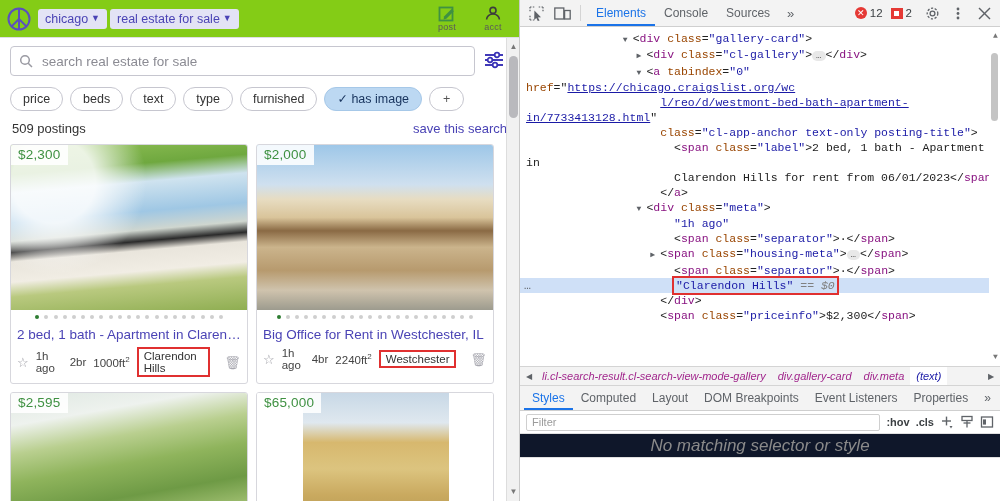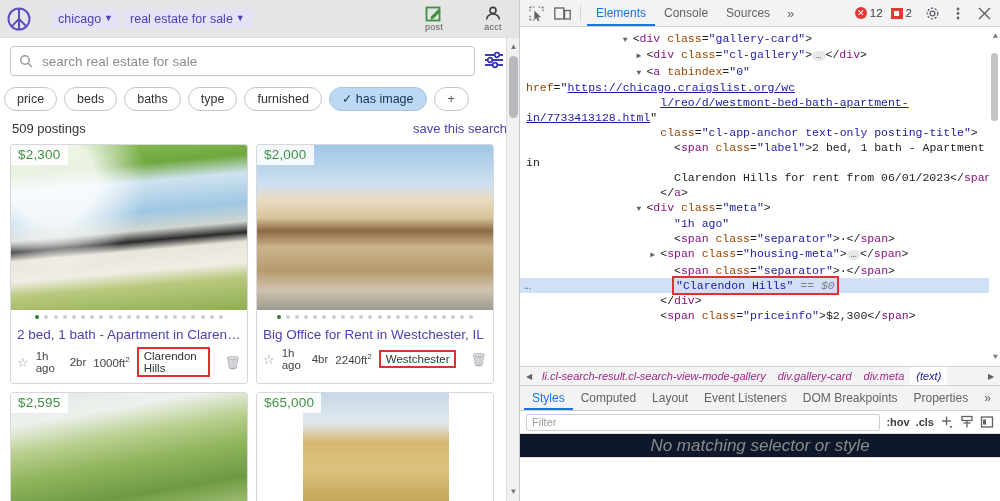--- a/index.html
+++ b/index.html
@@ -8,22 +8,22 @@
     width:1000px; height:501px;
     font-family:"Liberation Sans", sans-serif;
     font-size:13px; color:#222; overflow:hidden; background:#fff;
   }
   .screen { position:relative; width:1000px; height:501px; display:flex; }
 
   
   .cl-pane { width:520px; height:501px; position:relative; background:#fff; overflow:hidden; border-right:1px solid #c9c9c9; }
 
   .cl-header {
-    height:38px; background:#e5e5e5; border-bottom:1px solid #dedee3;
-    display:flex; align-items:center; padding:8px 6px; gap:19px;
+    height:38px; background:#84cc16; border-bottom:1px solid #dedee3;
+    display:flex; align-items:center; padding:8px 6px; gap:6px;
   }
   .cl-logo { width:26px; height:26px; flex:0 0 26px; }
   .cl-crumbs { display:flex; gap:3px; align-items:center; }
   .cl-crumb {
     background:#e3e3f5; color:#4a43b5; padding:3px 7px; border-radius:3px;
     font-size:12.5px; white-space:nowrap; cursor:pointer; display:flex; align-items:center; gap:3px;
   }
   .caret { font-size:9px; line-height:1; }
   .hdr-spacer { flex:1 1 auto; }
   .hdr-btn { width:40px; text-align:center; cursor:pointer; }
@@ -35,21 +35,21 @@
     flex:1 1 auto; height:30px; border:1px solid #c6c6cf; border-radius:4px;
     background:#fff; display:flex; align-items:center; padding:0 8px; gap:7px;
   }
   .search-wrap input {
     border:none; outline:none; flex:1; font-family:"Liberation Sans", sans-serif;
     font-size:13.5px; color:#333; background:transparent;
   }
   .search-wrap input::placeholder { color:#8b8b93; }
   .sliders-btn { flex:0 0 22px; cursor:pointer; padding-right:4px;}
 
-  .chips { display:flex; gap:7px; padding:7px 10px 8px 4px; flex-wrap:nowrap; }
+  .chips { display:flex; gap:7px; padding:7px 10px 8px 10px; flex-wrap:nowrap; }
   .chip {
     border:1px solid #c6c6cf; border-radius:13px; background:#fff;
     padding:4px 12px; font-size:12.5px; color:#333; white-space:nowrap; cursor:pointer;
     line-height:1.15;
   }
   .chip.on { background:#bcd8f2; border-color:#a6c8e8; color:#16325c; }
   .chip.plus { padding:4px 13px; color:#555; }
 
   .count-row {
     display:flex; justify-content:space-between; align-items:center;
@@ -238,21 +238,21 @@
           <circle cx="14" cy="4" r="2.3" fill="#fff" stroke="#3730b5" stroke-width="1.7"></circle>
           <circle cx="7" cy="9" r="2.3" fill="#fff" stroke="#3730b5" stroke-width="1.7"></circle>
           <circle cx="12" cy="14" r="2.3" fill="#fff" stroke="#3730b5" stroke-width="1.7"></circle>
         </svg>
       </span>
     </div>
 
     <div class="chips" id="chips">
         <span class="chip">price</span>
         <span class="chip">beds</span>
-        <span class="chip">baths</span>
+        <span class="chip">text</span>
         <span class="chip">type</span>
         <span class="chip">furnished</span>
         <span class="chip on">✓ has image</span>
         <span class="chip plus">+</span>
       </div>
 
     <div class="count-row">
       <span>509 postings</span>
       <span class="save-link">save this search</span>
     </div>
@@ -449,22 +449,22 @@
           <span class="cb-item">div.meta</span>
           <span class="cb-item active">(text)</span>
         </div>
       <span class="cb-arrow">▶</span>
     </div>
 
     <div class="styles-tabs" id="st-tabs">
         <span class="st-tab active">Styles</span>
         <span class="st-tab">Computed</span>
         <span class="st-tab">Layout</span>
+        <span class="st-tab">DOM Breakpoints</span>
         <span class="st-tab">Event Listeners</span>
-        <span class="st-tab">DOM Breakpoints</span>
         <span class="st-tab">Properties</span>
         <span class="st-tab">»</span>
       </div>
 
     <div class="filter-row">
       <input class="filter-input" value="" placeholder="Filter" style="">
       <span class="fr-txt">:hov</span>
       <span class="fr-txt">.cls</span>
       <span class="fr-ico">
         <svg width="14" height="14" viewBox="0 0 14 14">

